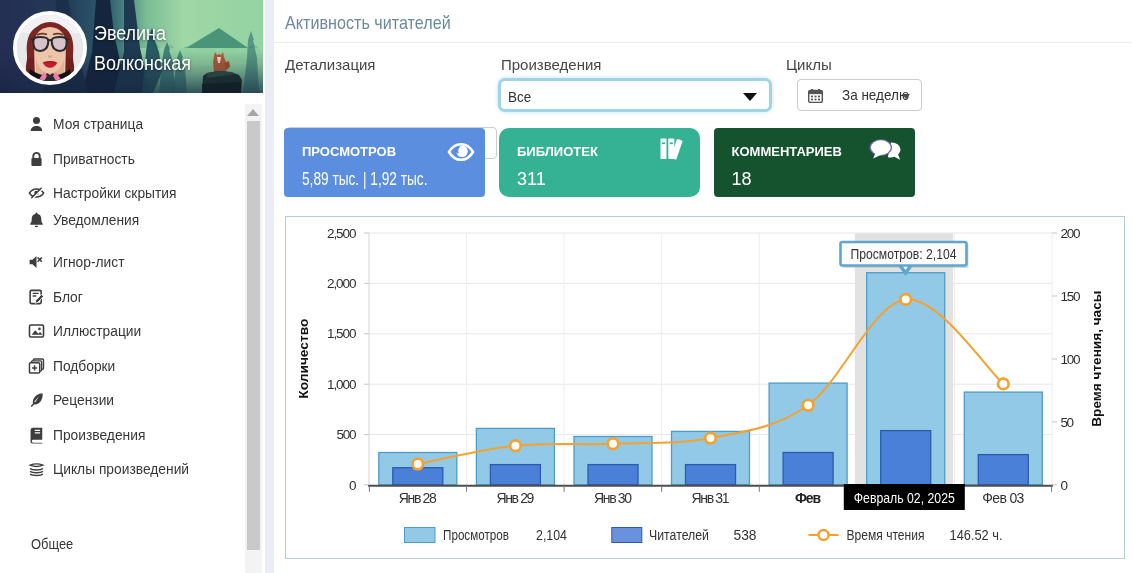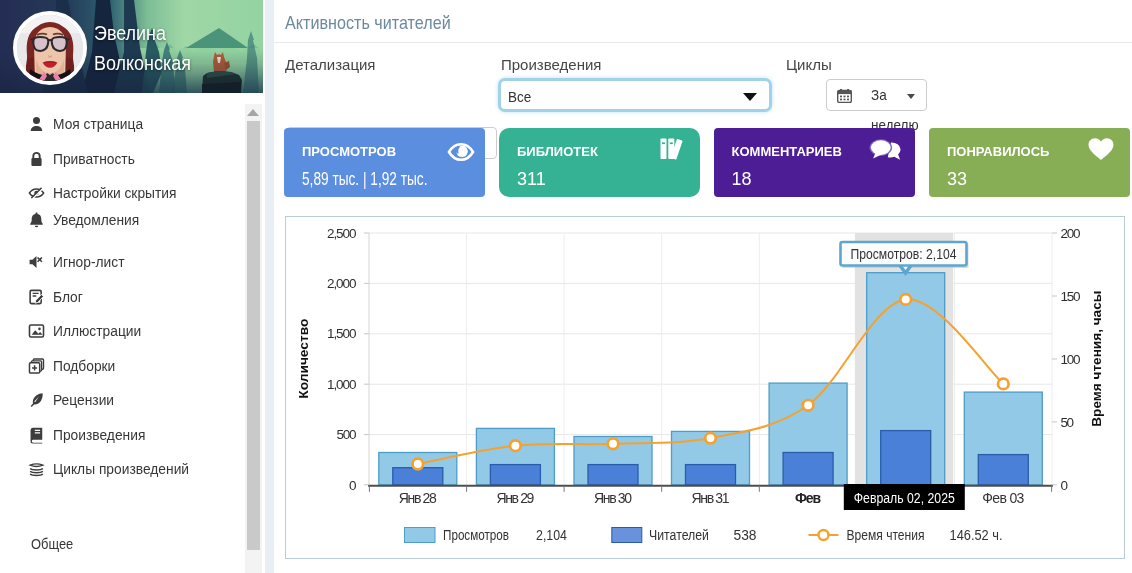--- a/index.html
+++ b/index.html
@@ -192,21 +192,21 @@
     <div id="sb-thumb"></div>
   </div>
   <div id="main"></div>
     <div id="title">Активность читателей</div>
     <div id="titleline"></div>
     <div class="lbl" style="left:285px;">Детализация</div>
     <div class="lbl" style="left:501px;">Произведения</div>
     <div class="lbl" style="left:786px;">Циклы</div>
     <div class="selbox" id="sel1" style="left:286px; width:211px;margin-top:48px;"><span class="stx">по произведениям</span><span style="position:absolute; right:12px; top:13px; width:0; height:0; border-left:5px solid transparent; border-right:5px solid transparent; border-top:6px solid #4a4a4a;"></span></div>
     <div class="selbox" id="sel2" style="left:498px; top:78px; width:274px; height:34px; line-height:31px; border:3px solid #a0d3ea; box-shadow:0 0 4px rgba(120,190,235,.45); border-radius:7px; padding-left:7px;"><span class="stx">Все</span><span style="position:absolute; right:12px; top:12px; width:0; height:0; border-left:7px solid transparent; border-right:7px solid transparent; border-top:8px solid #111;"></span></div>
-    <div class="selbox" id="sel3" style="left:826px; width:101px;padding-left:24px;"><svg style="position:absolute; left:10px; top:9px;" width="15" height="14" viewBox="0 0 15 14">
+    <div class="selbox" id="sel3" style="left:797px; width:125px;padding-left:24px;"><svg style="position:absolute; left:10px; top:9px;" width="15" height="14" viewBox="0 0 15 14">
         <rect x="0.7" y="1.5" width="13.6" height="12" rx="1.5" fill="none" stroke="#555" stroke-width="1.4"></rect>
         <rect x="0.7" y="1.5" width="13.6" height="3.6" fill="#555"></rect>
         <rect x="3" y="0" width="2" height="3" fill="#555"></rect>
         <rect x="10" y="0" width="2" height="3" fill="#555"></rect>
         <g fill="#555">
           <rect x="3" y="6.6" width="2" height="1.7"></rect>
           <rect x="6.5" y="6.6" width="2" height="1.7"></rect>
           <rect x="10" y="6.6" width="2" height="1.7"></rect>
           <rect x="3" y="9.6" width="2" height="1.7"></rect>
           <rect x="6.5" y="9.6" width="2" height="1.7"></rect>
@@ -228,35 +228,28 @@
       <svg style="left:161px; top:10px;" width="29" height="22" viewBox="0 0 29 22">
         <rect x="0.5" y="0.5" width="6" height="20.5" rx="0.8" fill="#fff"></rect>
         <rect x="2" y="4.4" width="3" height="1.7" fill="#35b293"></rect>
         <rect x="8.3" y="0.5" width="6" height="20.5" rx="0.8" fill="#fff"></rect>
         <rect x="9.8" y="4.4" width="3" height="1.7" fill="#35b293"></rect>
         <g transform="rotate(19 16.8 1.5)">
           <rect x="16.8" y="0.8" width="6" height="20" rx="0.8" fill="#fff"></rect>
         </g>
       </svg>
     </div>
-    <div class="card" style="left:713.5px; background:#4c1d95;">
+    <div class="card" style="left:713.5px; background:#14532d;">
       <div class="ct">КОММЕНТАРИЕВ</div>
       <div class="cv">18</div>
       <svg style="left:155px; top:11px;" width="33" height="23" viewBox="0 0 33 23">
         <path d="M22 3.5 a9 7 0 0 1 9.5 6.8 c0 2-.9 3.8-2.4 5.2 l2 5.3-5.8-3 a11 8 0 0 1-6.5.4 z" fill="#fff"></path>
         <ellipse cx="11.8" cy="8.6" rx="11.3" ry="8.3" fill="#7a67b5"></ellipse>
         <ellipse cx="11.8" cy="8.6" rx="9.9" ry="7.3" fill="#fff"></ellipse>
         <path d="M6.2 14.2 L4.2 19.5 L12 15.8 Z" fill="#fff"></path>
-      </svg>
-    </div>
-    <div class="card" style="left:929px; background:#87ad55;">
-      <div class="ct">ПОНРАВИЛОСЬ</div>
-      <div class="cv">33</div>
-      <svg style="left:158px; top:9px;" width="28" height="24" viewBox="0 0 28 24">
-        <path d="M14 23 C8 18 1.5 13.5 1.5 7.8 C1.5 4 4.4 1.2 8 1.2 C10.6 1.2 12.9 2.6 14 4.8 C15.1 2.6 17.4 1.2 20 1.2 C23.6 1.2 26.5 4 26.5 7.8 C26.5 13.5 20 18 14 23 Z" fill="#fff"></path>
       </svg>
     </div>
     <div id="chartbox"></div>
     <svg id="chart" style="position:absolute; left:285px; top:216px;" width="840" height="343" viewBox="0 0 840 343">
     <g transform="translate(-285.5,-216.5)" font-family="Liberation Sans, sans-serif">
 
       <g stroke="#e7e7e7" stroke-width="1">
         <path d="M369.5 233.5H1052.5M369.5 283.9H1052.5M369.5 334.3H1052.5M369.5 384.7H1052.5M369.5 435.1H1052.5"></path>
       </g>
       <g stroke="#ededed" stroke-width="1">

